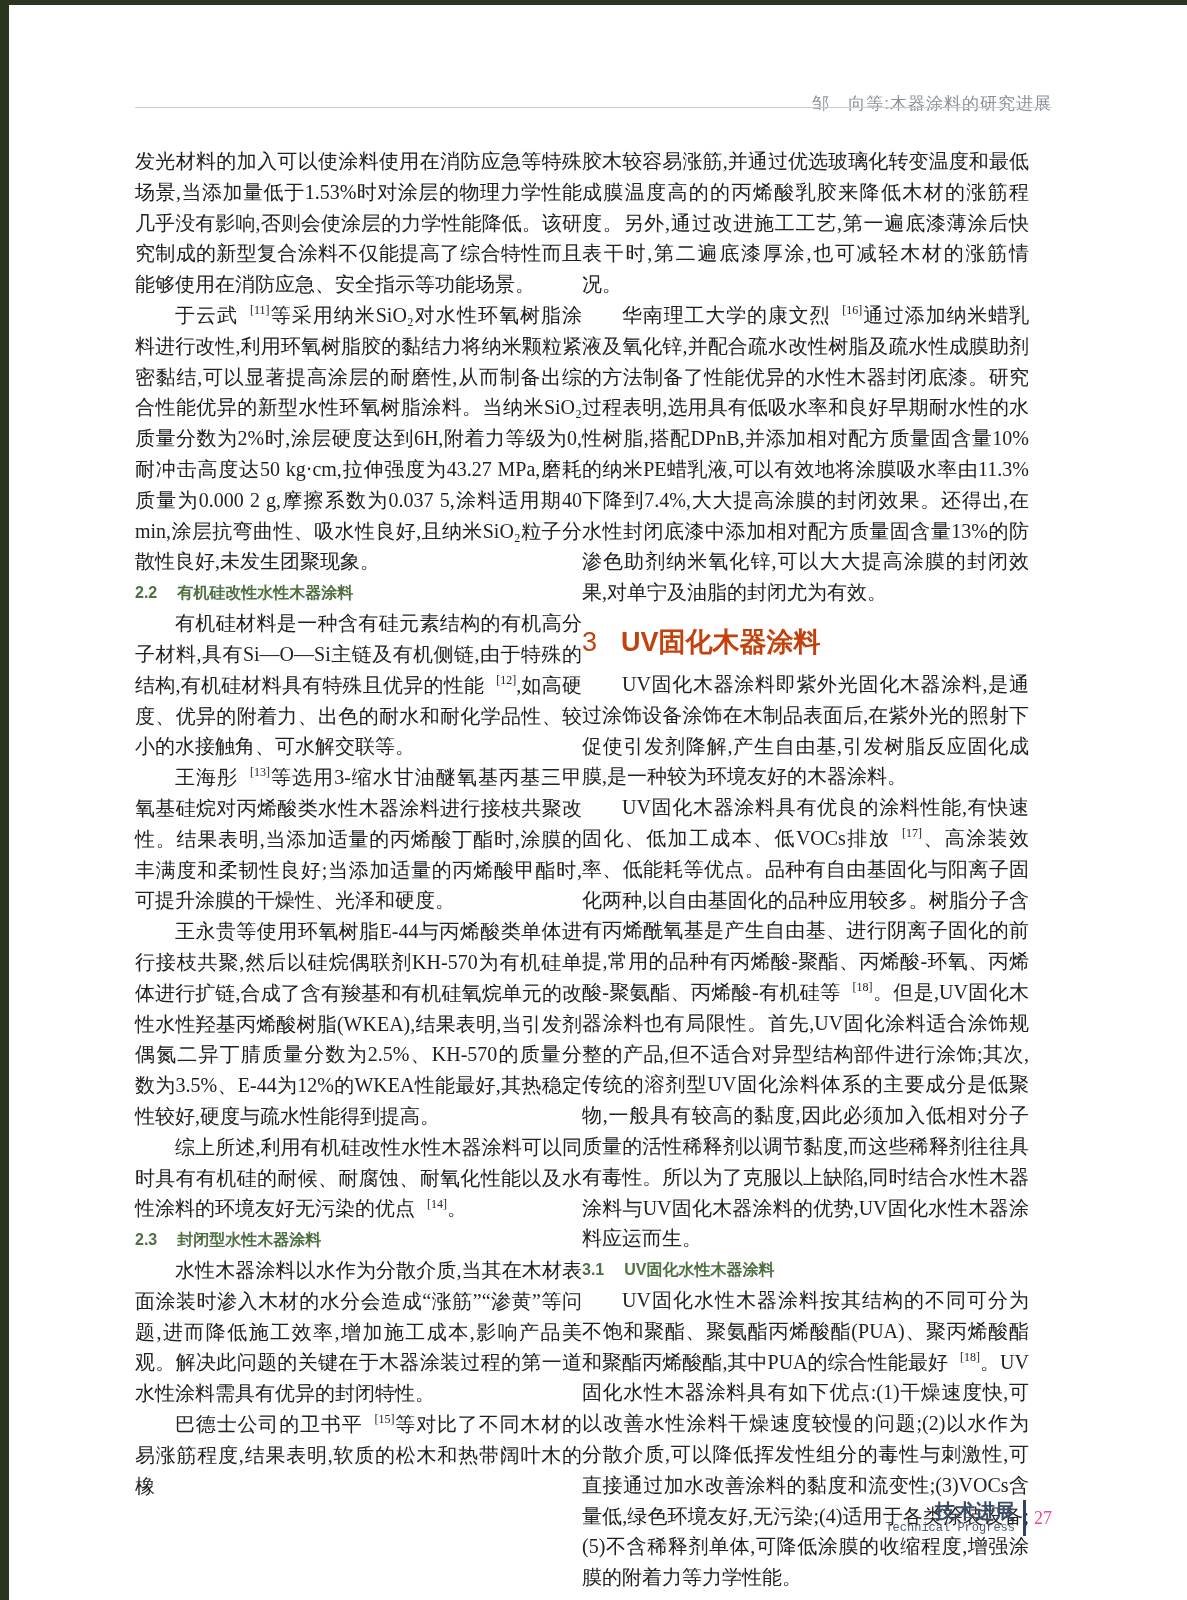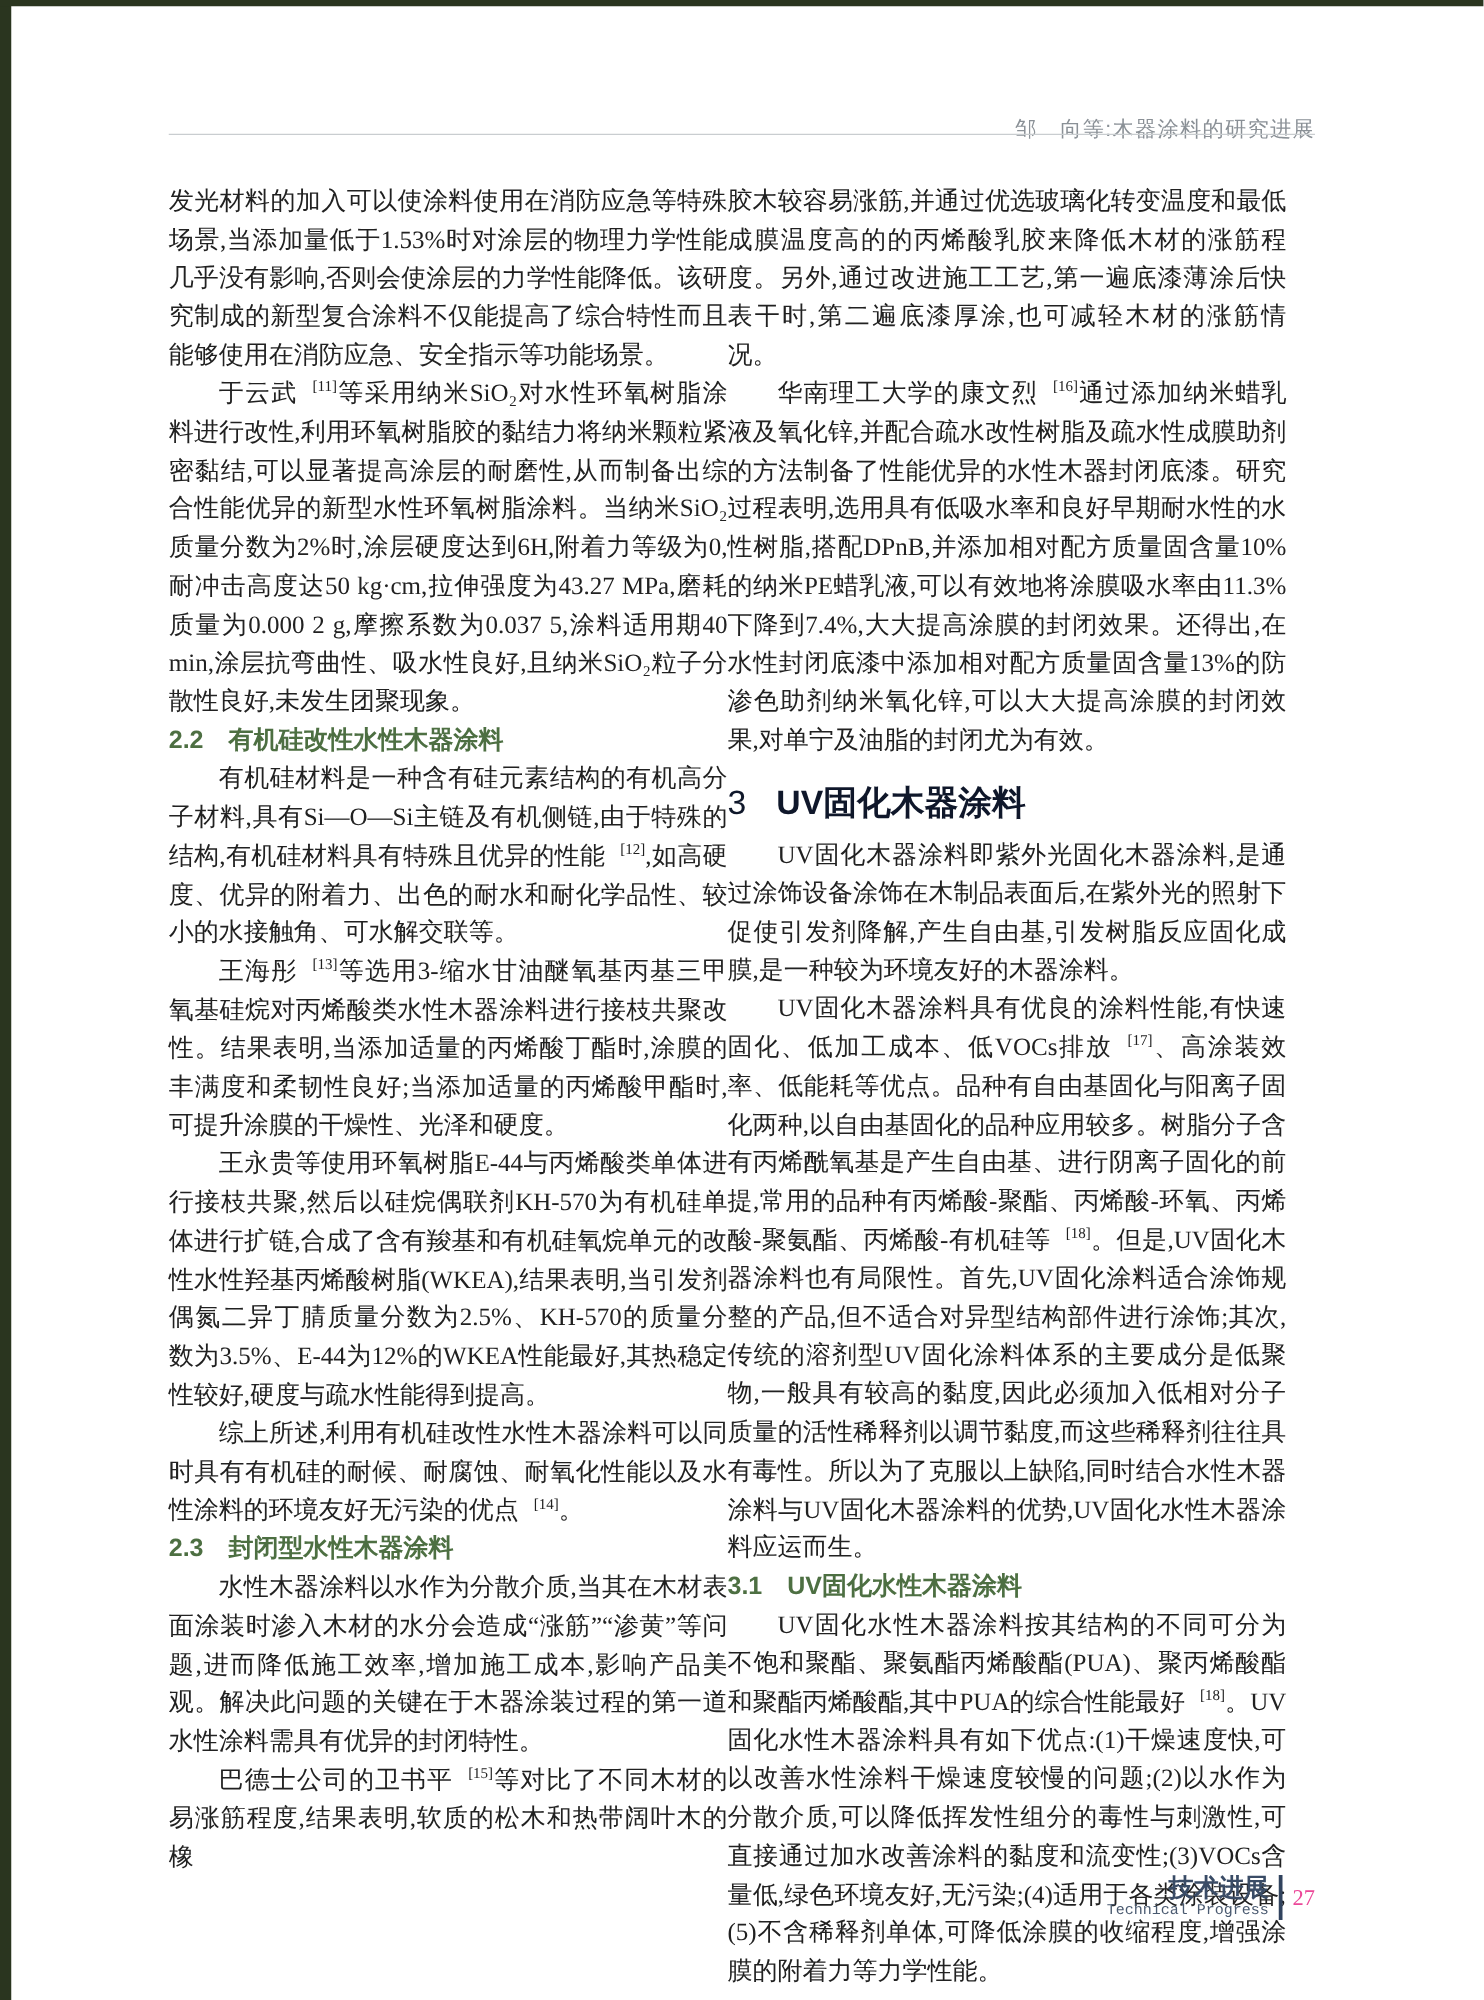--- a/index.html
+++ b/index.html
@@ -38,30 +38,30 @@
     line-height:30.8px;
     text-align:justify;
     text-justify:inter-ideograph;
   }
   .col p.indent{text-indent:2em;}
   .col sup{font-size:12px;line-height:0;vertical-align:super;padding-left:12px;}
   .h-sub{
     margin:0;
     font-family:"Liberation Sans","DejaVu Sans",sans-serif;
     font-weight:bold;
-    font-size:20px;line-height:31px;
+    font-size:16px;line-height:31px;
     color:#4d6f42;
   }
   .h-sub .h-num{margin-right:20px;}
   .h-main{
     margin:15px 0 8px 0;
     font-family:"Liberation Sans","DejaVu Sans",sans-serif;
     font-weight:bold;
     font-size:27px;line-height:38px;
-    color:#0f172a;
+    color:#c2410c;
   }
   .h-main .h-num{margin-right:24px;font-weight:normal;}
 
   
   .footer{
     position:absolute;top:1500px;left:0;width:1052px;
     display:flex;justify-content:flex-end;align-items:center;
   }
   .f-labels{text-align:right;margin-right:8px;padding-left:20px;}
   .f-cn{

